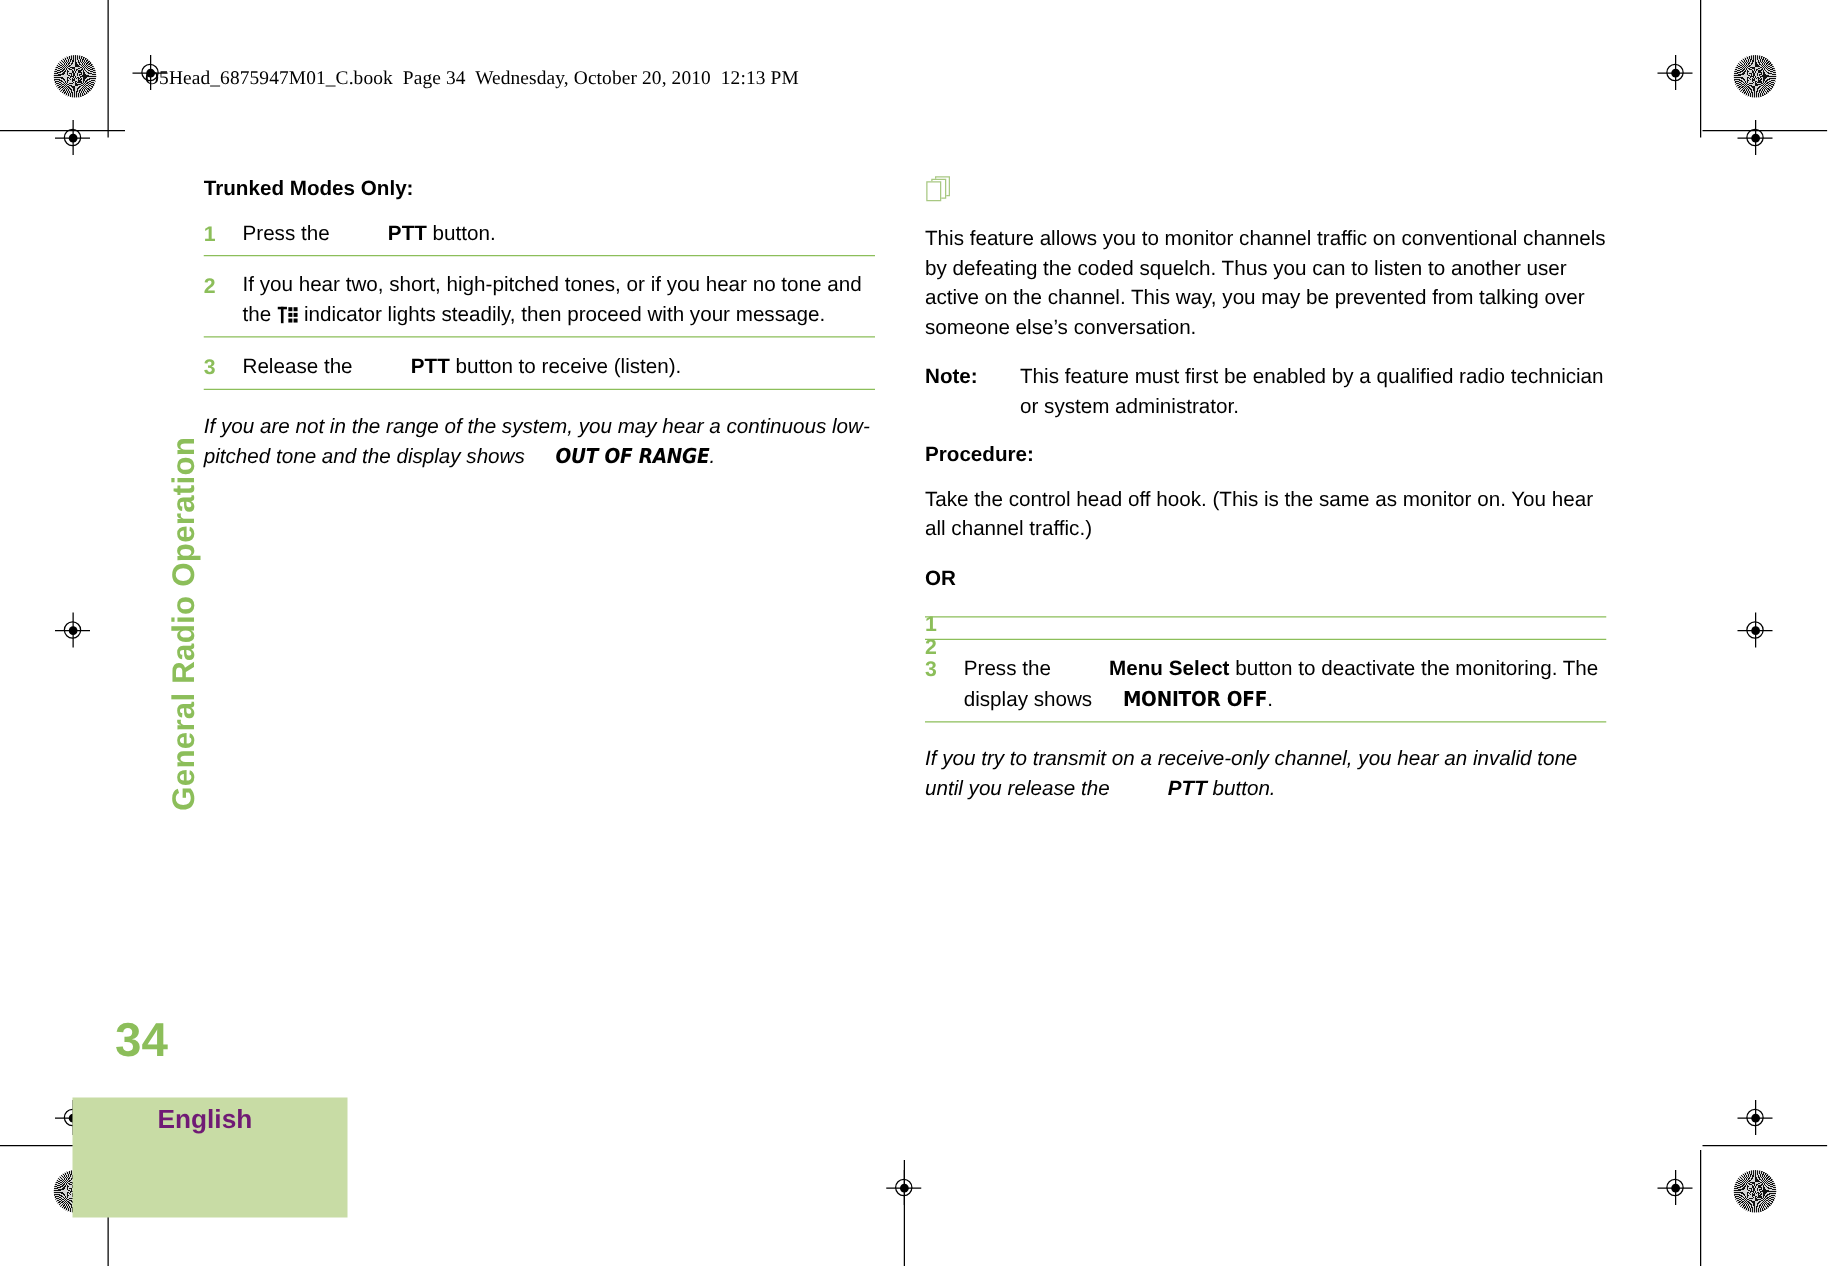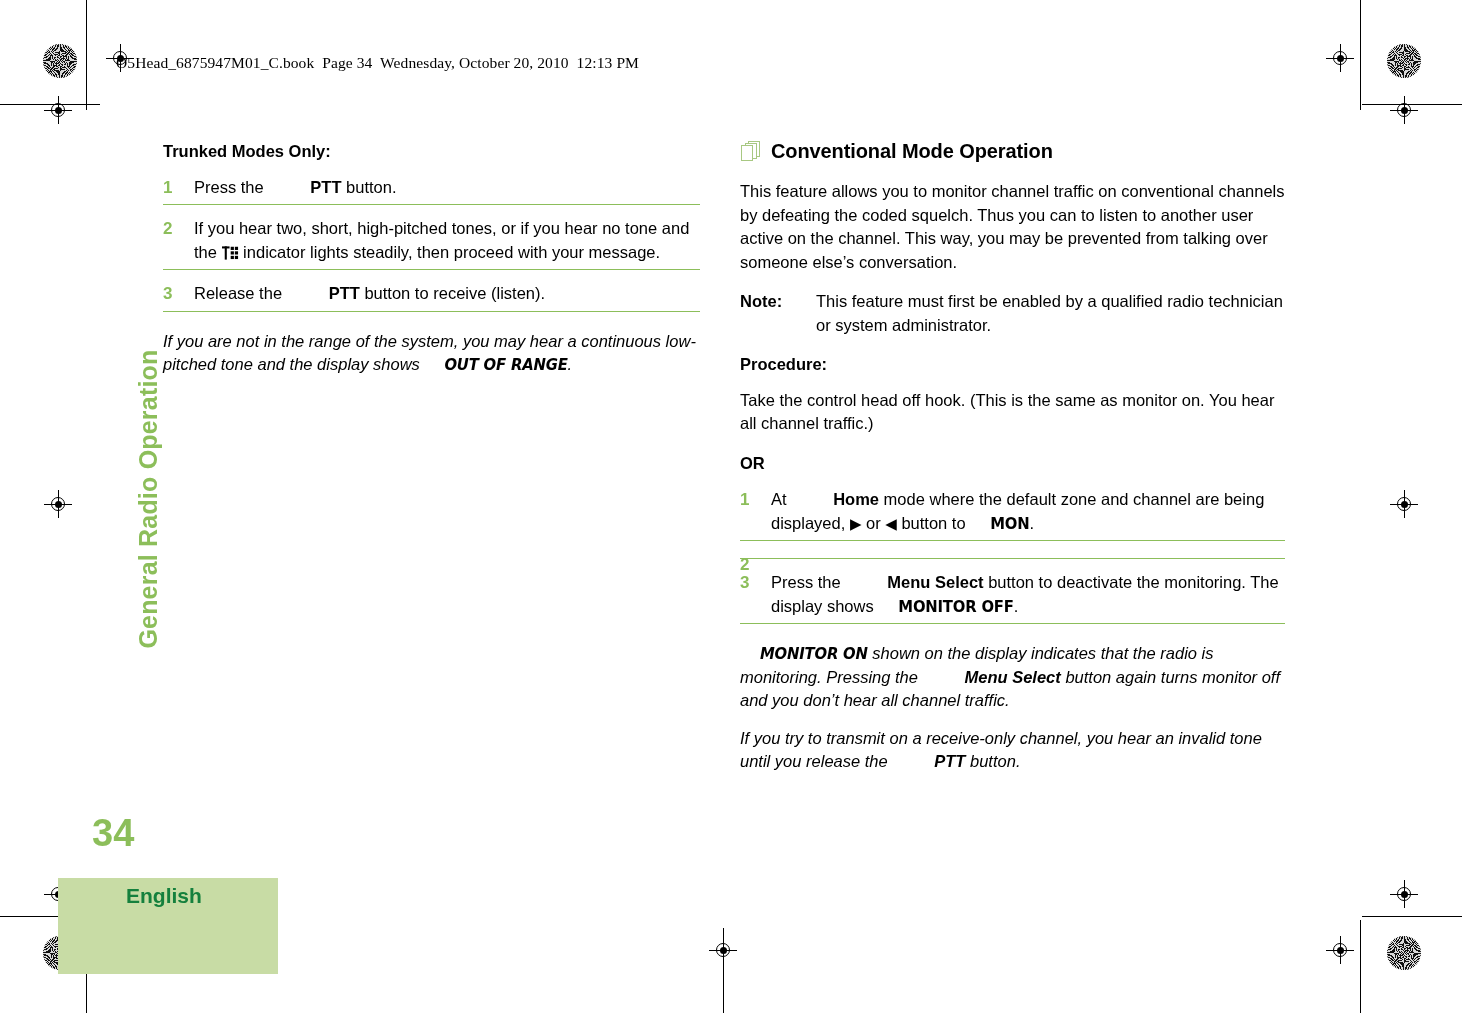--- a/index.html
+++ b/index.html
@@ -110,21 +110,21 @@
     width: 220px;
     height: 96px;
     background: #C8DCA5;
   }
   .lang-label {
     position: absolute;
     left: 126px;
     top: 884px;
     font-size: 21px;
     font-weight: bold;
-    color: #15803d;
+    color: #701a75;
   }
 
   
   .col {
     position: absolute;
     top: 140px;
     font-size: 16.5px;
     line-height: 23.5px;
   }
   .col-left  { left: 163px; width: 537px; }
@@ -340,37 +340,35 @@
   </div>
 
   <div class="col col-right">
 
     <div class="section-heading">
       <span class="stack-icon">
           <i></i>
           <i></i>
           <i></i>
         </span>
-      <span class="label">Conventional Mode Operation</span>
     </div>
 
     <p class="para">This feature allows you to monitor channel traffic on conventional channels by defeating the coded squelch. Thus you can to listen to another user active on the channel. This way, you may be prevented from talking over someone else’s conversation.</p>
 
     <div class="note-row">
       <div class="note-label">Note:</div>
       <div class="note-body">This feature must first be enabled by a qualified radio technician or system administrator.</div>
     </div>
 
     <p class="subhead">Procedure:</p>
     <p class="para">Take the control head off hook. (This is the same as monitor on. You hear all channel traffic.)</p>
     <p class="or-label">OR</p>
 
     <ol class="steps gap-after" id="right-steps">
-        <li><span class="num">1</span><span><span>At </span><span class="bold">Home</span><span> mode where the default zone and channel are being displayed, </span><span class="arrow">▶</span><span> or </span><span class="arrow">◀</span><span> button to </span><span class="lcd">MON</span><span>.</span></span></li>
+        <li><span class="num">1</span></li>
         <li><span class="num">2</span></li>
         <li><span class="num">3</span><span><span>Press the </span><span class="bold">Menu Select</span><span> button to deactivate the monitoring. The display shows </span><span class="lcd">MONITOR OFF</span><span>.</span></span></li>
       </ol>
 
-    <p class="para tight" id="right-closing-1"><span class="lcd it">MONITOR ON</span><span class="italic"> shown on the display indicates that the radio is monitoring. Pressing the </span><span class="bold italic">Menu Select</span><span class="italic"> button again turns monitor off and you don’t hear all channel traffic.</span></p>
     <p class="para" id="right-closing-2"><span class="italic">If you try to transmit on a receive-only channel, you hear an invalid tone until you release the </span><span class="bold italic">PTT</span><span class="italic"> button.</span></p>
   </div>
 
 </div>
 
 </body></html>

